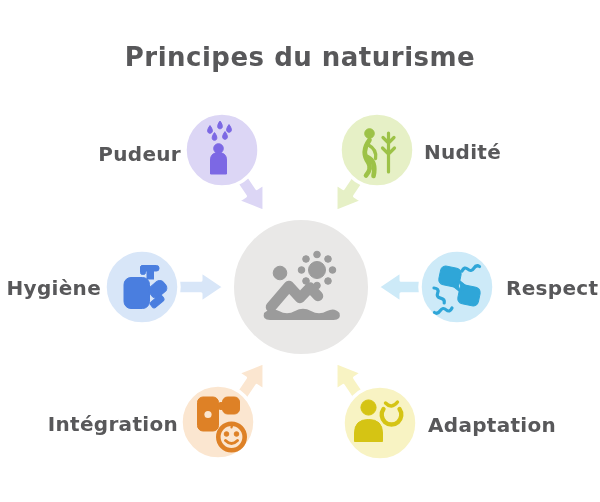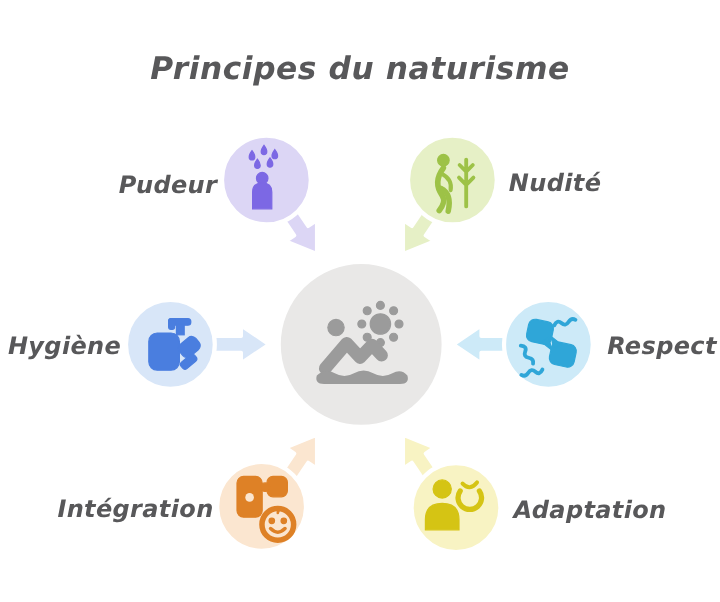--- a/index.html
+++ b/index.html
@@ -1,16 +1,16 @@
 <!DOCTYPE html>
 <html><head>
 <meta charset="utf-8">
 <style>
   html,body{margin:0;padding:0;background:#ffffff;}
-  .stage{position:relative;width:600px;height:502px;background:#ffffff;overflow:hidden;font-style:italic;}
+  .stage{position:relative;width:600px;height:502px;background:#ffffff;overflow:hidden;}
   svg{display:block;}
   .lbl{font-family:"DejaVu Sans",sans-serif;font-weight:bold;font-size:20px;letter-spacing:.3px;}
   .ttl{font-family:"DejaVu Sans",sans-serif;font-weight:bold;font-size:26px;letter-spacing:.5px;}
 </style>
 </head>
 <body>
 
 <div class="stage">
 <svg width="600" height="502" viewBox="0 0 600 502">
   <defs>

